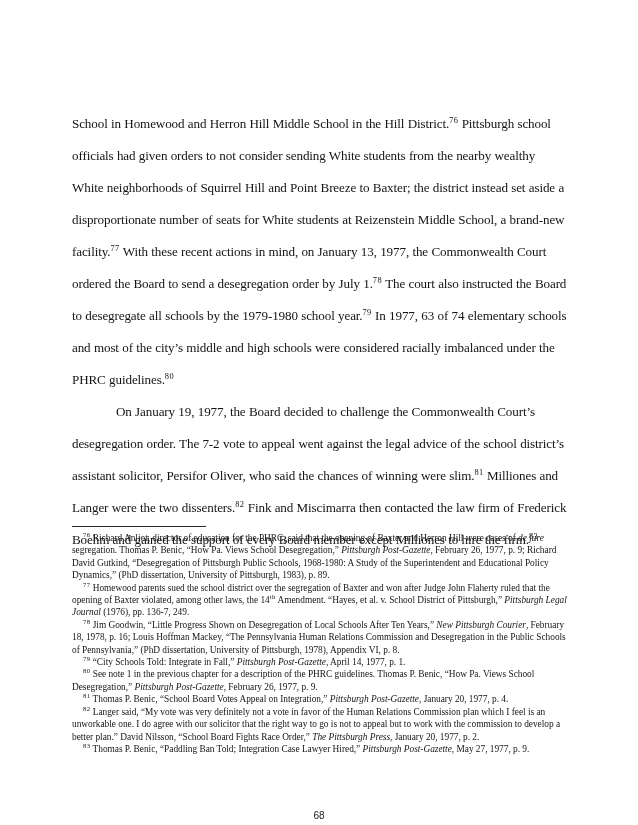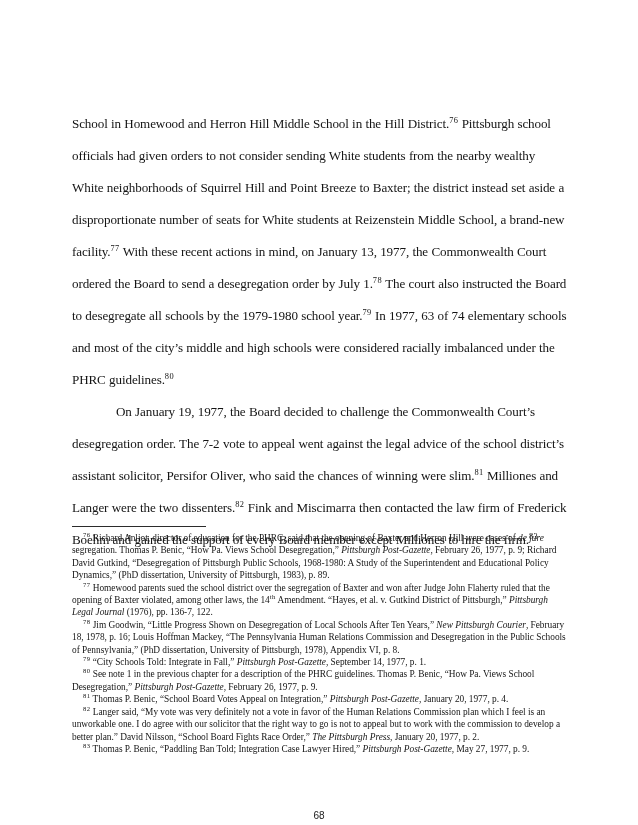--- a/index.html
+++ b/index.html
@@ -101,23 +101,23 @@
         <p class="indent"><span>On January 19, 1977, the Board decided to challenge the Commonwealth Court’s desegregation order.  The 7-2 vote to appeal went against the legal advice of the school district’s assistant solicitor, Persifor Oliver, who said the chances of winning were slim.</span><sup>81</sup><span>  Milliones and Langer were the two dissenters.</span><sup>82</sup><span>  Fink and Miscimarra then contacted the law firm of Frederick Boehm and gained the support of every Board member except Milliones to hire the firm.</span><sup>83</sup></p>
       </div>
   </div>
 
   <div class="fn-rule-wrap">
     <div class="fn-rule" id="fn-rule" style="width: 134px;"></div>
   </div>
 
   <div class="footnotes" id="footnotes">
       <p class="fn"><sup>76</sup><span> Richard Anliot, director of education for the PHRC, said that the opening of Baxter and Herron Hill were cases of </span><i>de jure</i><span> segregation.  Thomas P. Benic, “How Pa. Views School Desegregation,” </span><i>Pittsburgh Post-Gazette</i><span>, February 26, 1977, p. 9; Richard David Gutkind, “Desegregation of Pittsburgh Public Schools, 1968-1980: A Study of the Superintendent and Educational Policy Dynamics,” (PhD dissertation, University of Pittsburgh, 1983), p. 89.</span></p>
-      <p class="fn"><sup>77</sup><span> Homewood parents sued the school district over the segregation of Baxter and won after Judge John Flaherty ruled that the opening of Baxter violated, among other laws, the 14</span><sup>th</sup><span> Amendment.  “Hayes, et al. v. Gutkind District of Pittsburgh,” </span><i>Pittsburgh Legal Journal</i><span> (1976), pp. 136-7, 122.</span></p>
+      <p class="fn"><sup>77</sup><span> Homewood parents sued the school district over the segregation of Baxter and won after Judge John Flaherty ruled that the opening of Baxter violated, among other laws, the 14</span><sup>th</sup><span> Amendment.  “Hayes, et al. v. School District of Pittsburgh,” </span><i>Pittsburgh Legal Journal</i><span> (1976), pp. 136-7, 249.</span></p>
       <p class="fn"><sup>78</sup><span> Jim Goodwin, “Little Progress Shown on Desegregation of Local Schools After Ten Years,” </span><i>New Pittsburgh Courier</i><span>, February 18, 1978, p. 16; Louis Hoffman Mackey, “The Pennsylvania Human Relations Commission and Desegregation in the Public Schools of Pennsylvania,” (PhD dissertation, University of Pittsburgh, 1978), Appendix VI, p. 8.</span></p>
-      <p class="fn"><sup>79</sup><span> “City Schools Told: Integrate in Fall,” </span><i>Pittsburgh Post-Gazette</i><span>, September 14, 1977, p. 1.</span></p>
+      <p class="fn"><sup>79</sup><span> “City Schools Told: Integrate in Fall,” </span><i>Pittsburgh Post-Gazette</i><span>, April 14, 1977, p. 1.</span></p>
       <p class="fn"><sup>80</sup><span> See note 1 in the previous chapter for a description of the PHRC guidelines. Thomas P. Benic, “How Pa. Views School Desegregation,” </span><i>Pittsburgh Post-Gazette</i><span>, February 26, 1977, p. 9.</span></p>
       <p class="fn"><sup>81</sup><span> Thomas P. Benic, “School Board Votes Appeal on Integration,” </span><i>Pittsburgh Post-Gazette</i><span>, January 20, 1977, p. 4.</span></p>
       <p class="fn"><sup>82</sup><span> Langer said, “My vote was very definitely not a vote in favor of the Human Relations Commission plan which I feel is an unworkable one.  I do agree with our solicitor that the right way to go is not to appeal but to work with the commission to develop a better plan.” David Nilsson, “School Board Fights Race Order,” </span><i>The Pittsburgh Press</i><span>, January 20, 1977, p. 2.</span></p>
       <p class="fn"><sup>83</sup><span> Thomas P. Benic, “Paddling Ban Told; Integration Case Lawyer Hired,” </span><i>Pittsburgh Post-Gazette</i><span>, May 27, 1977, p. 9.</span></p>
     </div>
 
   <div class="page-number">68</div>
 
 </div>
 

